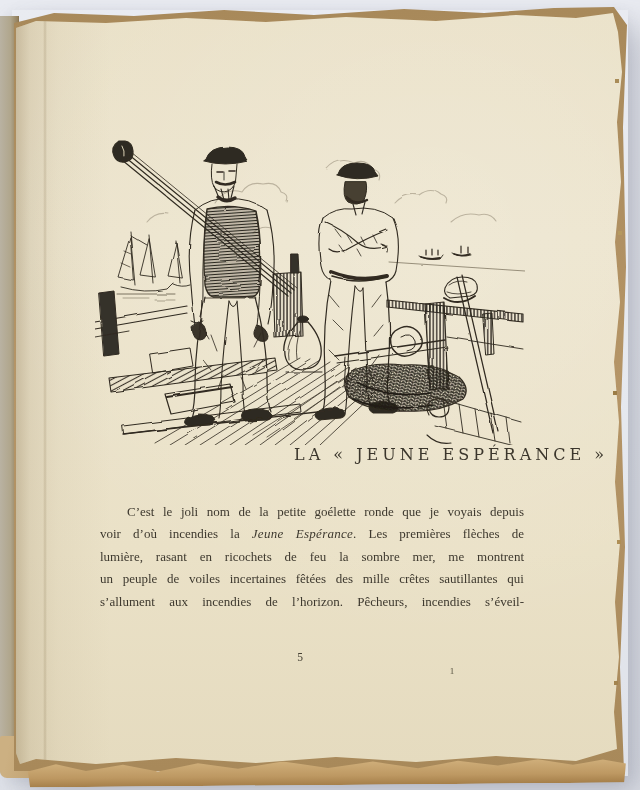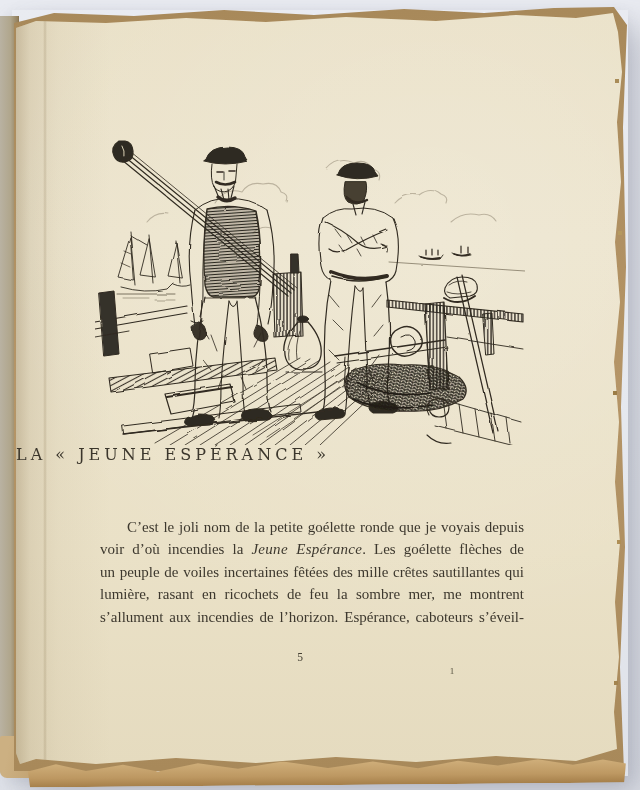--- a/index.html
+++ b/index.html
@@ -43,27 +43,27 @@
   .bottom-stack{
     position:absolute;left:28px;top:759px;width:598px;height:26px;z-index:4;
     transform:rotate(-.5deg);
     background:linear-gradient(180deg,#d2b27e 0%,#bd9862 65%,#a57f4a 100%);
     clip-path:polygon(0px 10px,28px 3px,58px 10px,95px 4px,130px 11px,170px 3px,210px 9px,255px 2px,300px 9px,345px 3px,390px 10px,430px 3px,470px 8px,510px 2px,545px 8px,575px 3px,598px 7px,596px 26px,2px 26px);
   }
   .specks{position:absolute;left:612px;top:20px;width:2px;height:2px;z-index:5;background:transparent;
     box-shadow:4px 60px 0 1px #a98c58,7px 212px 0 1px #b5995f,2px 372px 0 1px #9b7c45,6px 521px 0 1px #af8f55,3px 662px 0 1px #a3844e;}
   .illustration{position:absolute;left:79px;top:113px;width:430px;height:320px;}
   .title{
-    position:absolute;left:0;top:433px;width:580px;text-align:left;
+    position:absolute;left:12px;top:433px;width:580px;text-align:right;
     font-family:"DejaVu Serif", serif;font-size:16px;letter-spacing:4px;
     color:#3b362c;white-space:nowrap;
   }
   .paragraph{
-    position:absolute;left:84px;top:504px;width:424px;
-    font-size:15px;line-height:22.4px;color:#3d382e;
+    position:absolute;left:84px;top:489px;width:424px;
+    font-size:13px;line-height:22.4px;color:#3d382e;
   }
   .pline{text-align:justify;text-align-last:justify;word-spacing:.06em;}
   .pline:first-child{padding-left:27px;}
   .pline i{letter-spacing:.02em;margin-top:32px;}
   .pagenum{
     position:absolute;left:271px;top:639px;width:26px;text-align:center;
     font-size:11.5px;color:#454034;
   }
   .sig{
     position:absolute;left:430px;top:654px;width:12px;text-align:center;
@@ -270,24 +270,24 @@
         </g>
 
       </g>
     </svg>
   </div>
 
   <div class="title">LA « JEUNE ESPÉRANCE »</div>
 
   <div class="paragraph">
       <div class="pline"><span>C’est le joli nom de la petite goélette ronde que je voyais depuis</span></div>
-      <div class="pline"><span>voir d’où incendies la </span><i>Jeune Espérance</i><span>. Les goélette flèches de</span></div>
+      <div class="pline"><span>voir d’où incendies la </span><i>Jeune Espérance</i><span>. Les premières flèches de</span></div>
+      <div class="pline"><span>lumière, rasant en ricochets de feu la sombre mer, me montrent</span></div>
       <div class="pline"><span>un peuple de voiles incertaines fêtées des mille crêtes sautillantes qui</span></div>
-      <div class="pline"><span>lumière, rasant en ricochets de feu la sombre mer, me montrent</span></div>
-      <div class="pline"><span>s’allument aux incendies de l’horizon. Espérance, caboteurs s’éveil-</span></div>
+      <div class="pline"><span>s’allument aux incendies de l’horizon. Pêcheurs, incendies s’éveil-</span></div>
     </div>
 
   <div class="pagenum">5</div>
   <div class="sig">1</div>
 
 </div>
 
 <div class="bottom-stack"></div>
 <div class="specks"></div>
 

